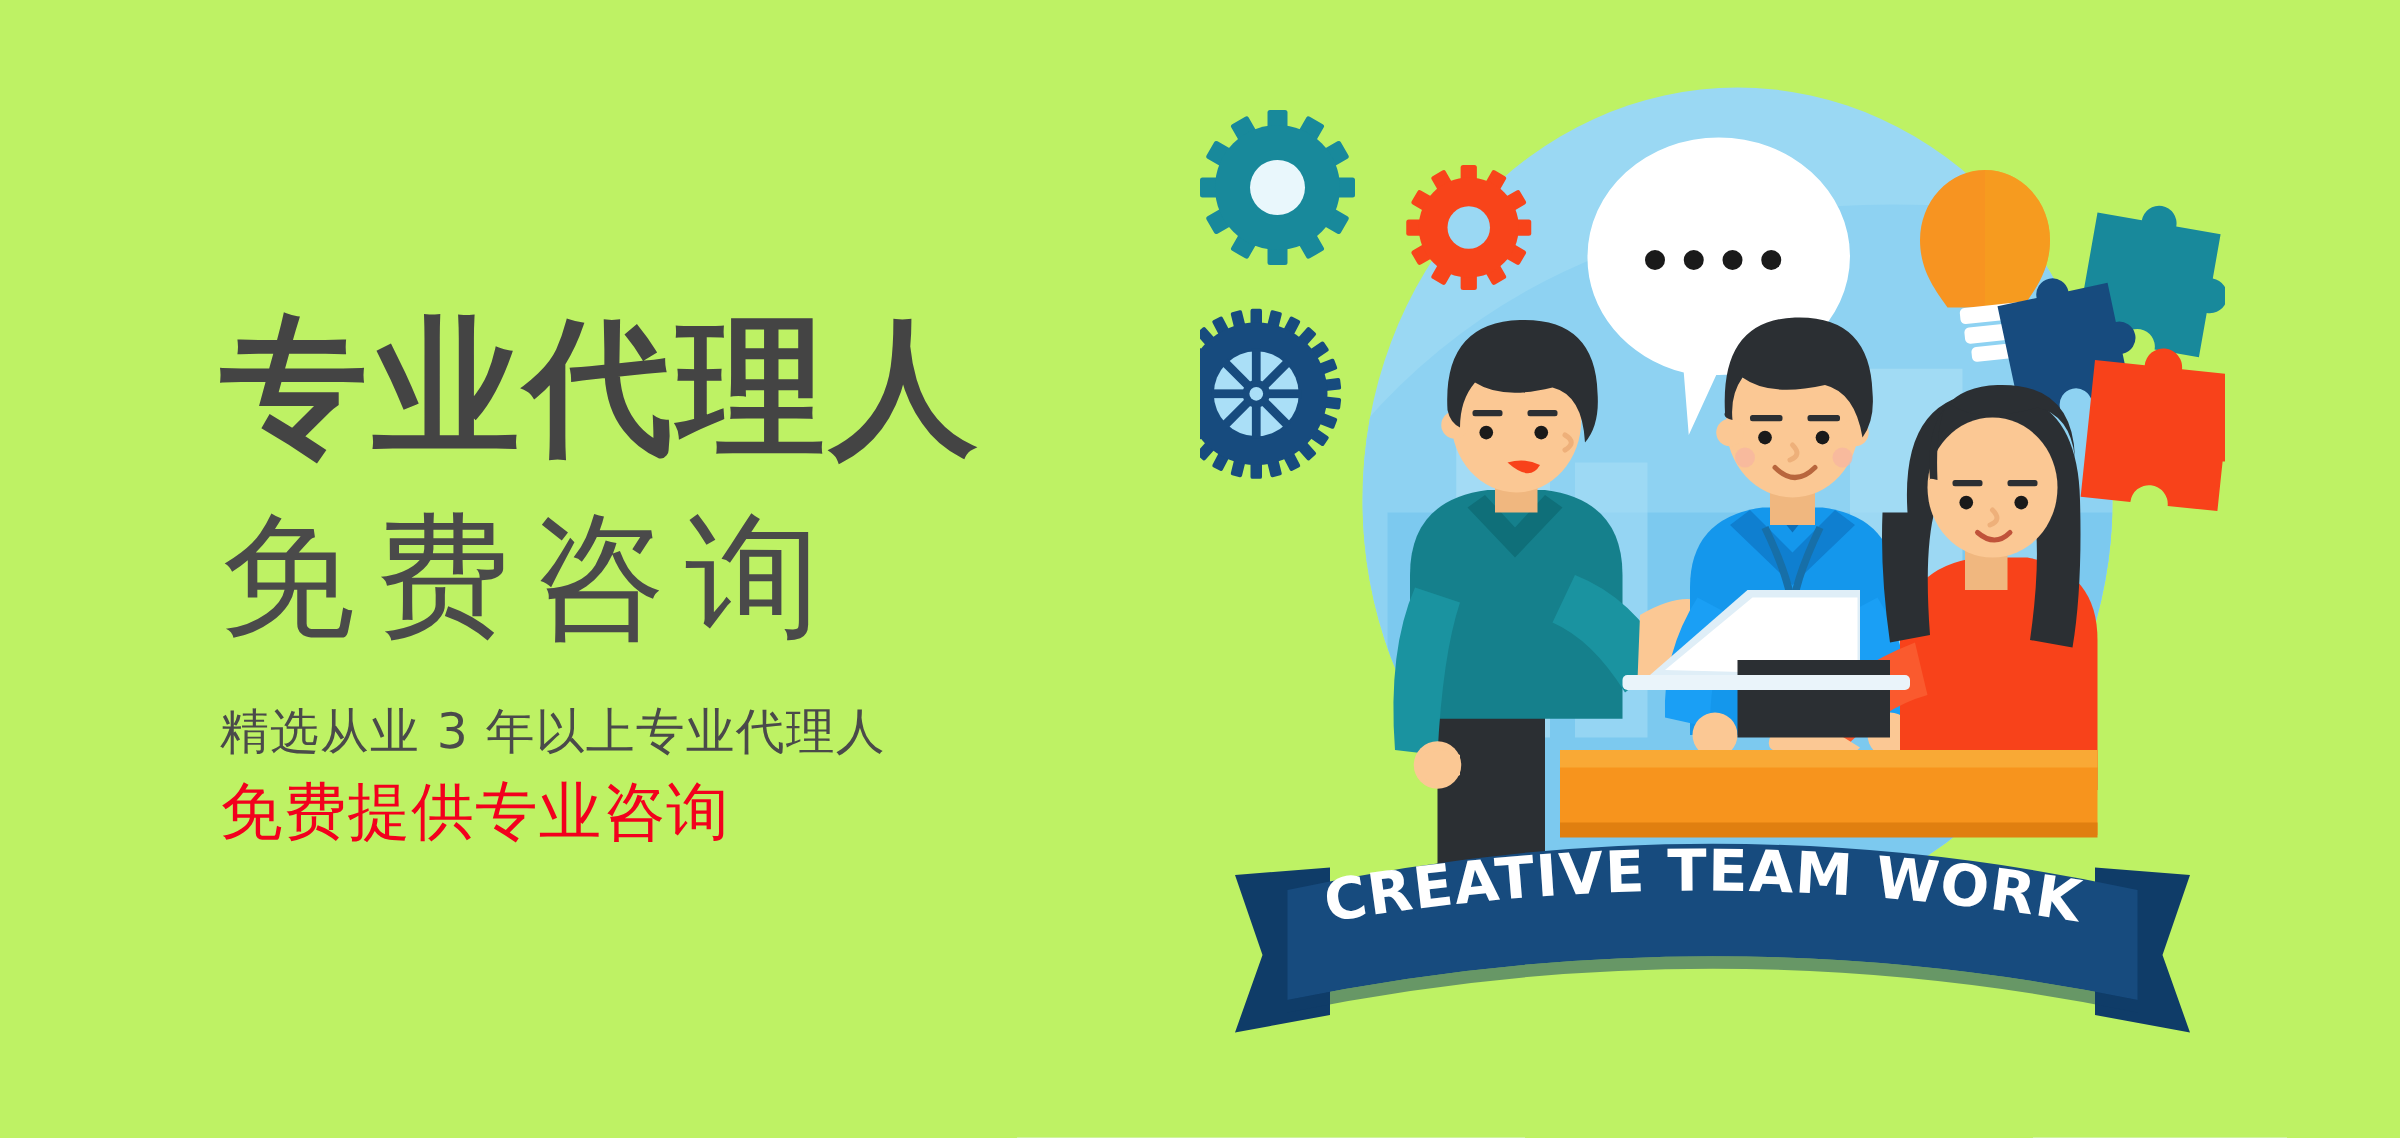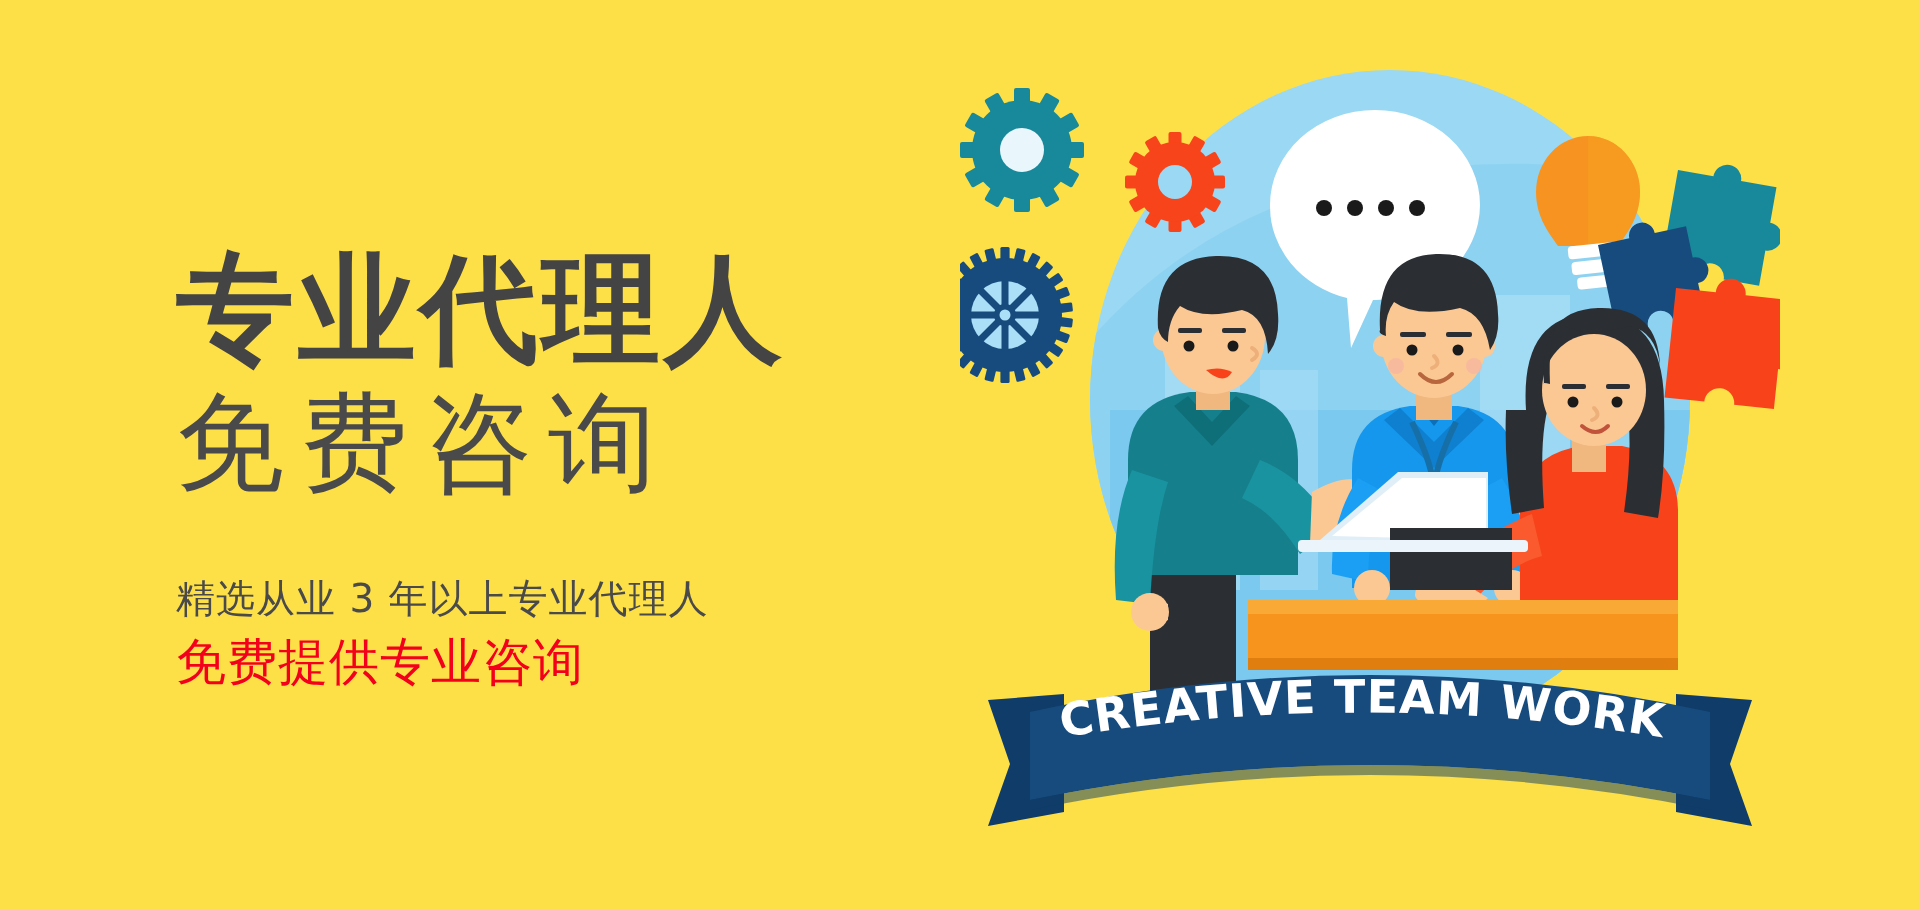--- a/index.html
+++ b/index.html
@@ -5,21 +5,21 @@
   html,body{margin:0;padding:0;}
   body{
     width:1920px;height:910px;
     background:#e9f7fc;
     font-family:"DejaVu Sans","Liberation Sans",sans-serif;
     overflow:hidden;
   }
   .banner{
     position:relative;
     width:1920px;height:910px;
-    background:#fde047;
+    background:#bef264;
     overflow:hidden;
   }
 
   
   .copy{
     position:absolute;
     left:176px;
     top:246px;
     width:740px;
   }
@@ -31,24 +31,24 @@
     letter-spacing:4px;
     white-space:nowrap;
   }
   .headline-2{
     font-size:108px;
     line-height:1.22;
     font-weight:300;
     color:#4a4a4a;
     letter-spacing:16px;
     white-space:nowrap;
-    margin-top:4px;
+    margin-top:23px;
   }
   .sub-1{
-    margin-top:62px;
+    margin-top:30px;
     font-size:39px;
     line-height:1.42;
     font-weight:400;
     color:#4a4a4a;
     letter-spacing:1px;
     white-space:nowrap;
   }
   .sub-2{
     font-size:50px;
     line-height:1.42;

